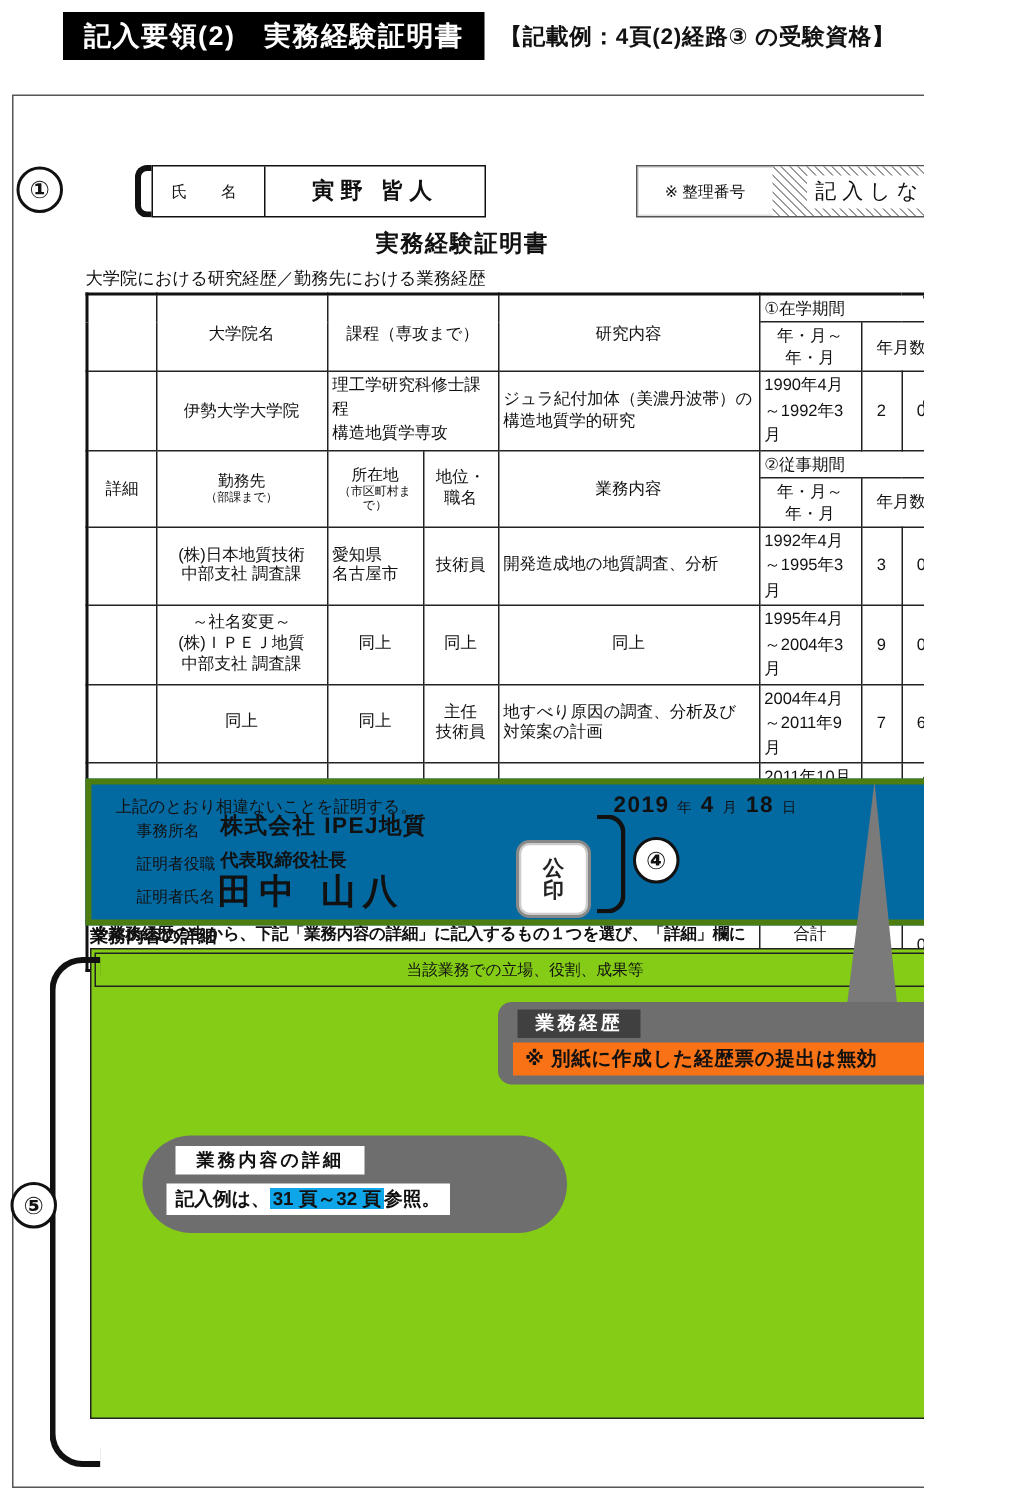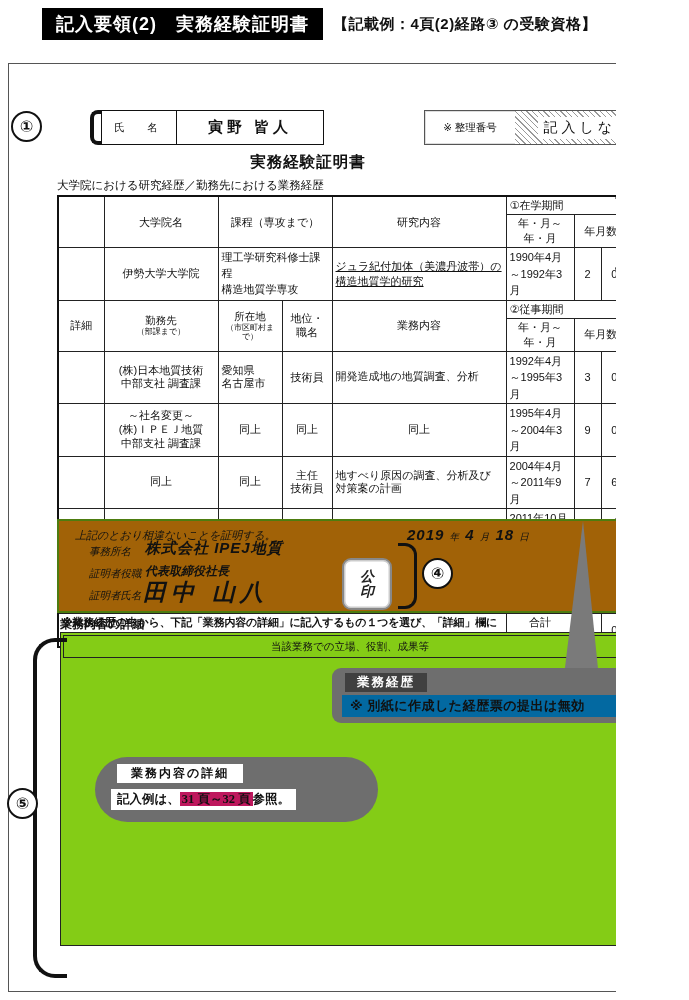--- a/index.html
+++ b/index.html
@@ -48,27 +48,27 @@
   .hdr-sub{font-size:8px;line-height:1.1;}
   td.period{font-size:9.5px;white-space:pre-line;line-height:1.5;padding-left:3px;}
   td.num{text-align:center;font-size:13px;}
   td.pgroup{font-size:10px;padding-left:3px;}
   td.note{font-size:9.3px;font-weight:bold;padding-left:4px;letter-spacing:-0.2px;}
   td.total{font-size:10.5px;text-align:center;padding:0;}
   tr.rh15{height:16px;} tr.rh40{height:40px;} tr.rh17{height:17px;}
   tr.rh38{height:38px;} tr.rh44{height:44px;padding-left:48px;} tr.rh42{height:42px;} tr.rh20{height:20px;}
   td.schoolcell{font-size:12.5px;text-align:center;}
   td.coursecell{font-size:10.5px;white-space:pre-line;line-height:1.45;}
-  td.researchcell{font-size:11px;white-space:pre-line;line-height:1.35;text-decoration:underline;}
+  td.researchcell{font-size:11px;white-space:pre-line;line-height:1.35;}
   td.empcell{font-size:10.5px;white-space:pre-line;line-height:1.25;text-align:center;}
   td.loccell{font-size:11px;white-space:pre-line;line-height:1.25;}
   td.poscell{font-size:11px;text-align:center;white-space:pre-line;line-height:1.2;}
 
   
-  .cert-box{position:absolute;left:57px;top:519px;width:566px;height:90px;border:2px solid #4d7c0f;background:#a16207;font-style:italic;}
+  .cert-box{position:absolute;left:57px;top:519px;width:566px;height:90px;border:4px solid #4d7c0f;background:#0369a1;}
   .cert-statement{position:absolute;left:16px;top:7px;font-size:11px;}
   .cert-date{position:absolute;left:348px;top:5px;font-size:15px;font-weight:bold;letter-spacing:1px;}
   .cert-date .unit{font-size:9.5px;font-weight:normal;}
   .cert-row-label{position:absolute;font-size:10.5px;}
   .cert-office-v{position:absolute;left:86px;top:18px;font-size:15px;font-weight:bold;letter-spacing:1px;}
   .cert-role-v{position:absolute;left:86px;top:42px;font-size:12px;font-weight:bold;}
   .cert-name-v{position:absolute;left:84px;top:56px;font-size:23px;font-weight:bold;font-family:"DejaVu Serif",serif;letter-spacing:5px;}
   .stamp{position:absolute;left:283px;top:37px;width:46px;height:48px;border:2.5px solid #888;border-radius:9px;
          box-shadow:0 0 0 1.5px #ccc inset;display:flex;flex-direction:column;align-items:center;justify-content:center;background:#fff;}
   .stamp span{font-size:14px;font-weight:bold;color:#222;line-height:1.05;}
@@ -79,30 +79,30 @@
   .details-strip{height:21px;border-bottom:1.5px solid #222;margin:2px 2px 0 2px;border:1.5px solid #222;
                  display:flex;align-items:center;justify-content:center;font-size:10.5px;}
 
   
   .arrow-svg{position:absolute;left:550px;top:518px;z-index:5;}
 
   
   .callout1{position:absolute;left:332px;top:668px;width:306px;height:55px;background:#6e6e6e;border-radius:9px;z-index:6;}
   .callout1-tag{position:absolute;left:13px;top:5px;background:#404040;color:#fff;font-size:12.5px;font-weight:bold;
                 padding:1px 12px;letter-spacing:2px;}
-  .callout1-body{position:absolute;left:10px;top:27px;width:284px;background:#0369a1;font-size:13px;font-weight:bold;
+  .callout1-body{position:absolute;left:10px;top:27px;width:284px;background:#f97316;font-size:13px;font-weight:bold;
                  padding:2px 0 2px 8px;letter-spacing:0.5px;}
 
   
   .callout2{position:absolute;left:95px;top:757px;width:283px;height:65px;background:#6e6e6e;border-radius:33px;z-index:6;}
   .callout2-tag{position:absolute;left:22px;top:7px;background:#fff;font-size:12px;font-weight:bold;
                 padding:1px 14px;letter-spacing:2px;}
   .callout2-body{position:absolute;left:16px;top:32px;background:#fff;font-size:12.5px;font-weight:bold;
                  padding:2px 6px;white-space:nowrap;}
-  .hl{background:#be185d;padding:0 2px;font-family:Liberation Serif, serif;}
+  .hl{background:#0ea5e9;padding:0 2px;}
 </style>
 </head>
 <body>
 
 <div id="page">
 
   <div class="doc-header">
     <span class="black-box">記入要領(2)　実務経験証明書</span>
     <span class="header-sub">【記載例：4頁(2)経路③ の受験資格】</span>
   </div>

